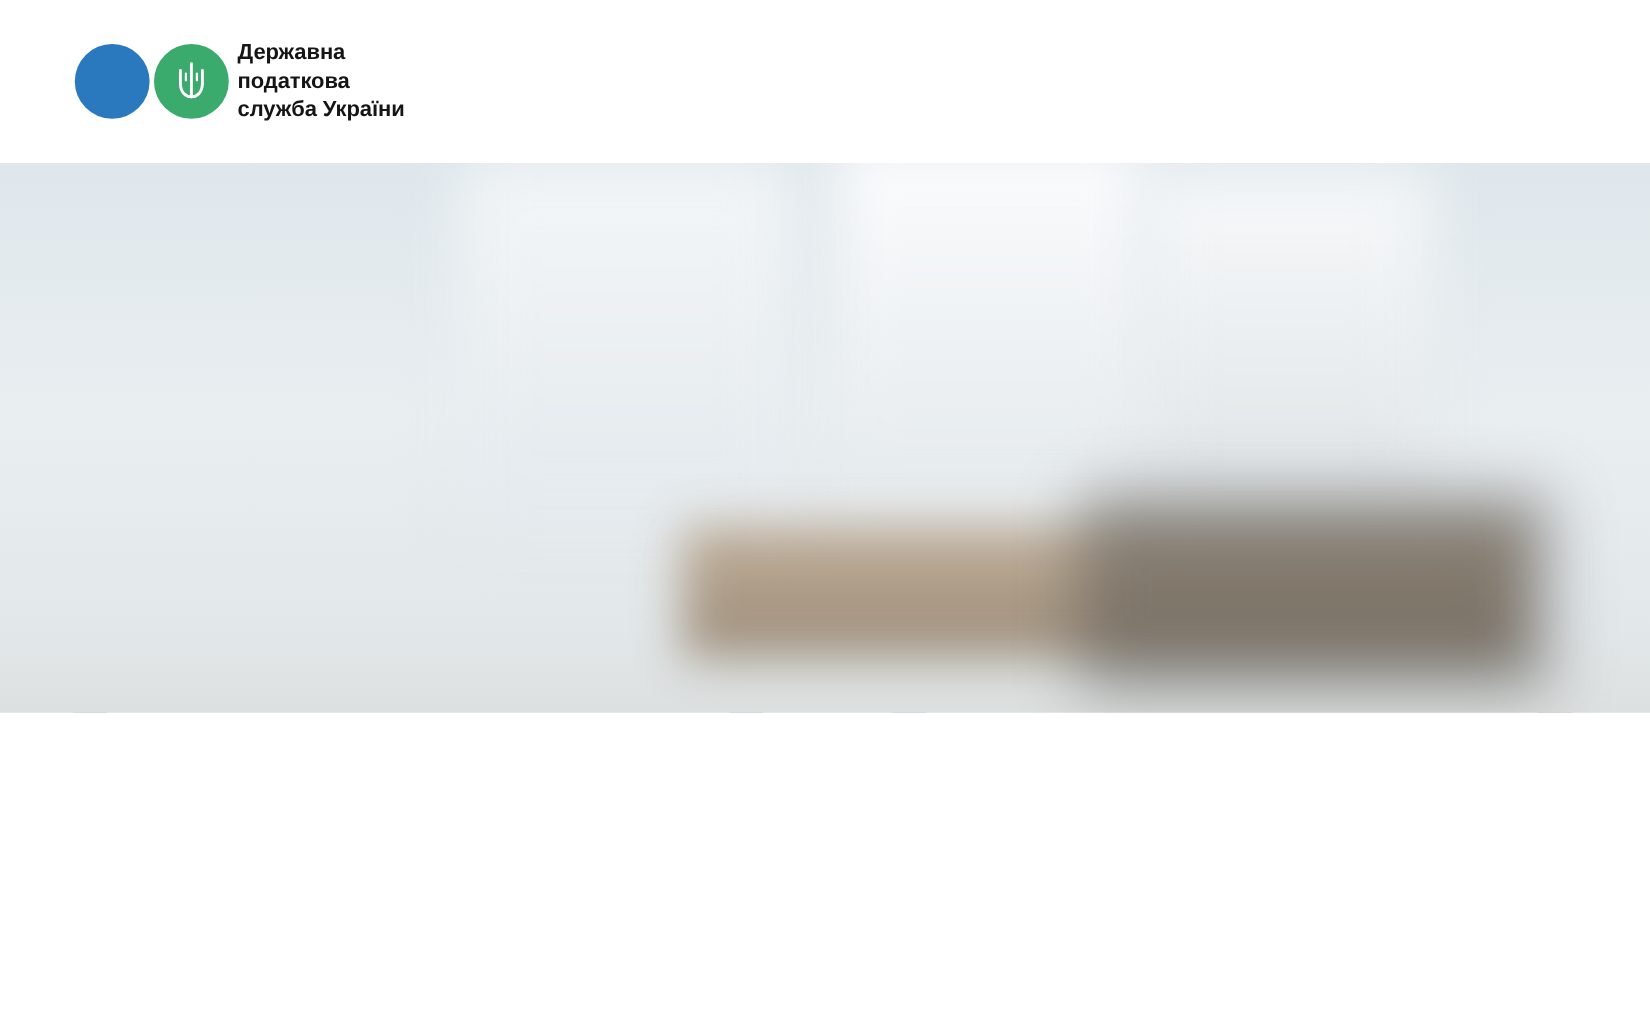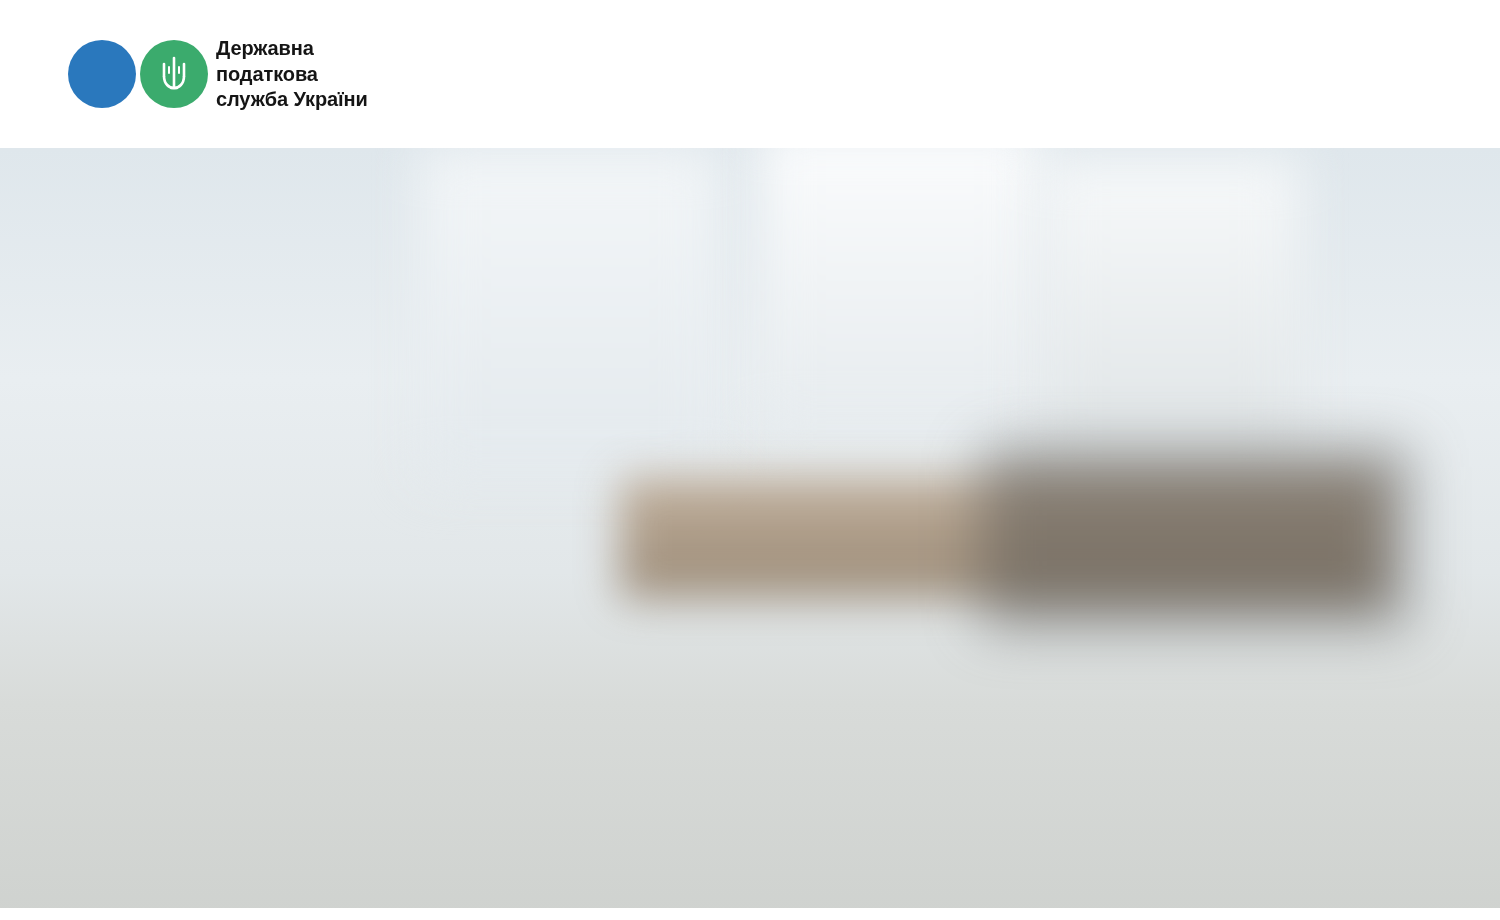--- a/index.html
+++ b/index.html
@@ -1,19 +1,19 @@
 <!DOCTYPE html>
 <html><head>
 <meta charset="utf-8">
 <style>
   * { margin:0; padding:0; box-sizing:border-box; }
   html,body { width:1500px; height:920px; overflow:hidden; background:#fff;
               font-family:"Liberation Sans", sans-serif; }
 
-  .canvas { position:relative; width:1500px; height:908px; overflow:hidden; }
+  .canvas { position:relative; width:1500px; height:648px; overflow:hidden; }
 
   
   .header-bar {
     position:absolute; left:0; top:0; width:1500px; height:148px;
     background:#ffffff; z-index:40;
   }
   .logo-wrap { position:absolute; left:68px; top:36px; display:flex; align-items:center; }
   .logo-circles { position:relative; width:130px; height:68px; flex:0 0 auto; }
   .circ-blue {
     position:absolute; left:0; top:0; width:68px; height:68px;

